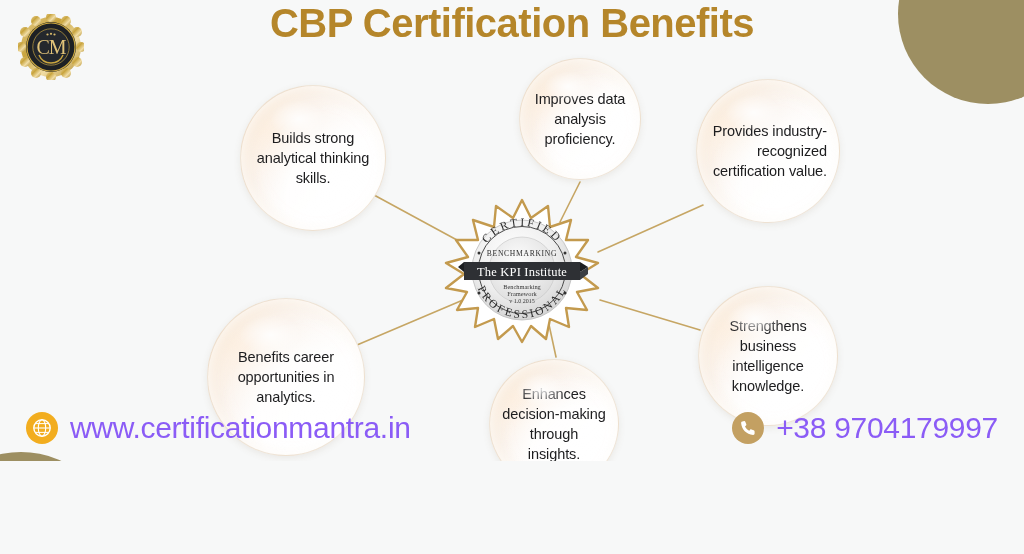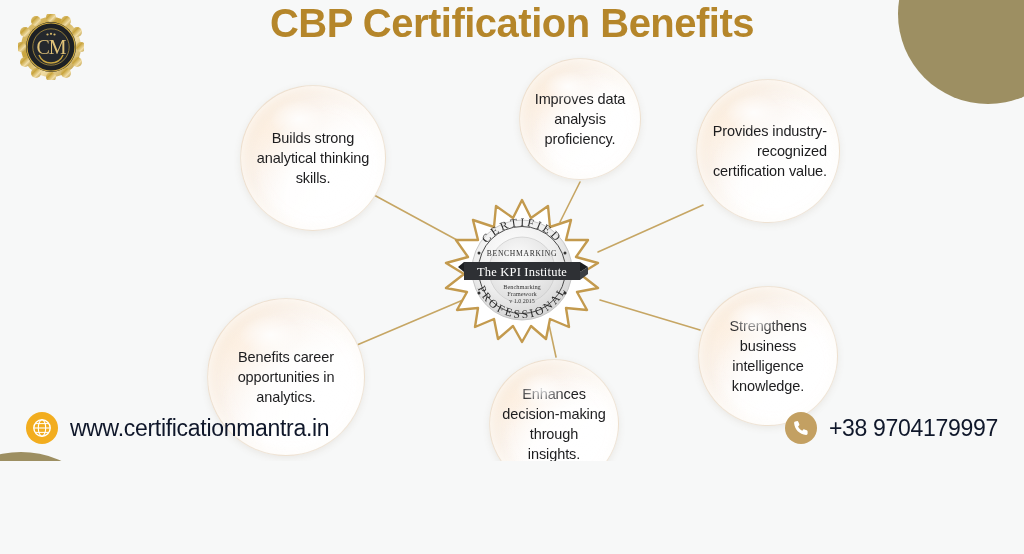--- a/index.html
+++ b/index.html
@@ -109,22 +109,22 @@
     left: 0; bottom: 0;
     width: 1024px; height: 62px;
     z-index: 8;
     display: flex;
     align-items: center;
     justify-content: space-between;
     padding: 0 26px 4px 26px;
   }
   .footer-item { display: flex; align-items: center; gap: 12px; }
   .footer-text {
-    font-size: 23px;
-    color: #0f172a;
+    font-size: 30px;
+    color: #8b5cf6;
     letter-spacing: -0.3px;
   }
   .icon-circle {
     width: 32px; height: 32px;
     border-radius: 50%;
     display: flex; align-items: center; justify-content: center;
     flex: 0 0 auto;
   }
   .icon-globe { background: #f2ad1f; }
   .icon-phone { background: #c3a062; }

